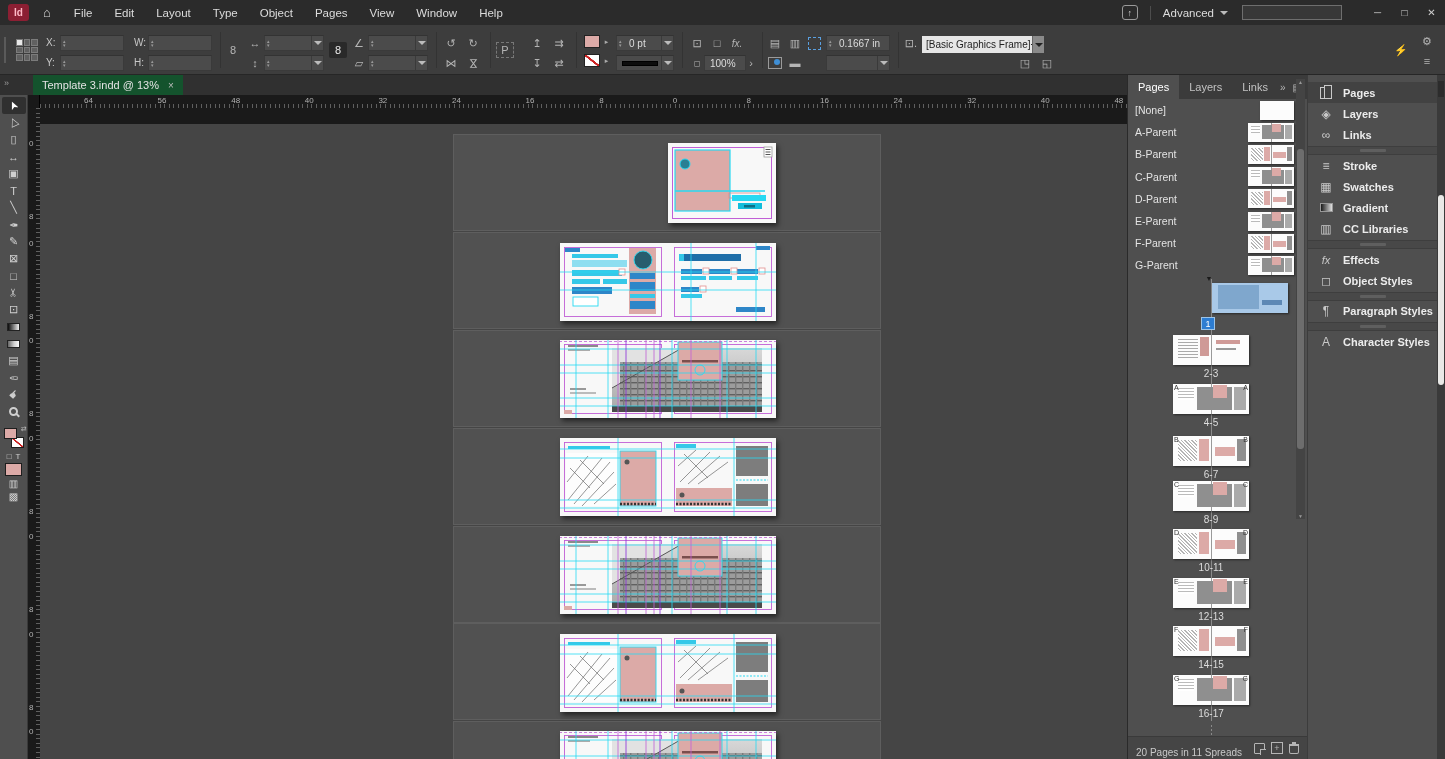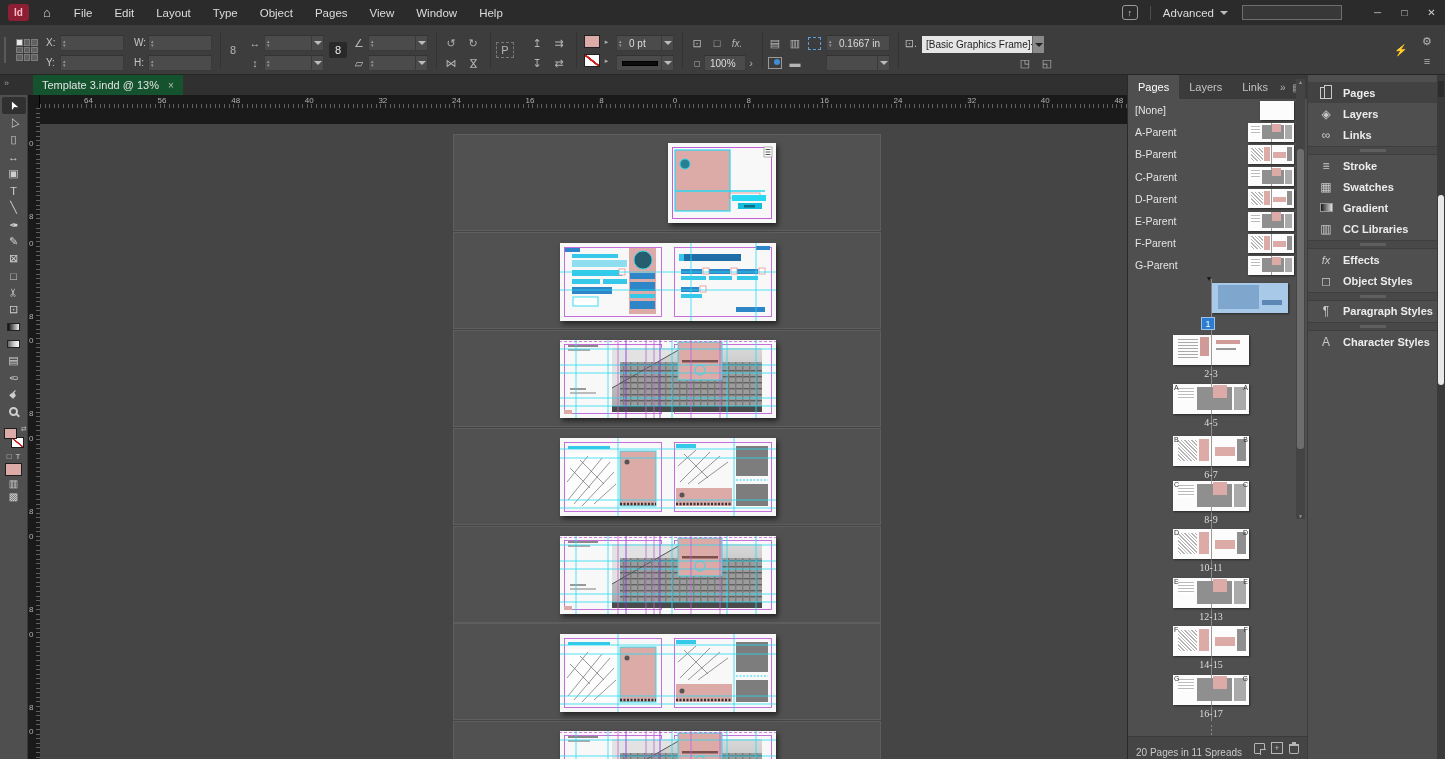--- a/index.html
+++ b/index.html
@@ -131,21 +131,21 @@
   .spine{position:absolute;left:83px;top:2px;width:1px;height:442px;background:#8a8a8a;}
   .spine-tri{position:absolute;left:77px;top:-3px;font-size:8px;color:#1a1a1a;}
   .spine-dash{position:absolute;left:83px;top:448px;width:1px;height:10px;
               background:repeating-linear-gradient(#8a8a8a 0 2px,transparent 2px 4px);}
   .sp-entry{position:absolute;left:45px;width:76px;display:flex;flex-direction:column;align-items:center;}
   .sp-thumb{width:76px;height:30px;}
   .sp-thumb.t-cover{margin-left:39px;align-self:flex-start;}
   .ltr{position:absolute;font-size:7px;color:#333;top:0;}
   .ltrL{left:1px;}
   .ltrR{right:1px;}
-  .sp-label{margin-top:3px;font-size:10px;color:#ddd;font-family:Liberation Serif, serif;}
+  .sp-label{margin-top:3px;font-size:10px;color:#ddd;}
   .badge{margin-top:4px;margin-left:28px;align-self:flex-start;width:14px;height:13px;background:#2d7dd2;border:1px solid #9cc4e8;
          color:#fff;font-size:9px;display:flex;align-items:center;justify-content:center;}
   .sp-sb{position:absolute;right:2px;top:4px;width:9px;height:440px;background:#444;font-size:5px;color:#999;
          display:flex;flex-direction:column;justify-content:space-between;align-items:center;}
   .sp-sb .sbthumb{width:7px;height:300px;background:#6d6d6d;border-radius:3px;}
   .ppfooter{position:absolute;left:0;right:0;bottom:0;height:23px;background:#454545;border-top:1px solid #3a3a3a;
             display:flex;align-items:center;padding:0 8px;font-size:10px;color:#c9c9c9;gap:6px;}
   .ppfooter .lbl{flex:1;margin-top:8px;}
   .icon-pagesize{width:11px;height:11px;border:1px solid #b5b5b5;border-radius:1px;position:relative;}
   .icon-pagesize::after{content:"";position:absolute;right:-2px;bottom:-2px;width:5px;height:5px;background:#454545;border-left:1px solid #b5b5b5;border-top:1px solid #b5b5b5;}

